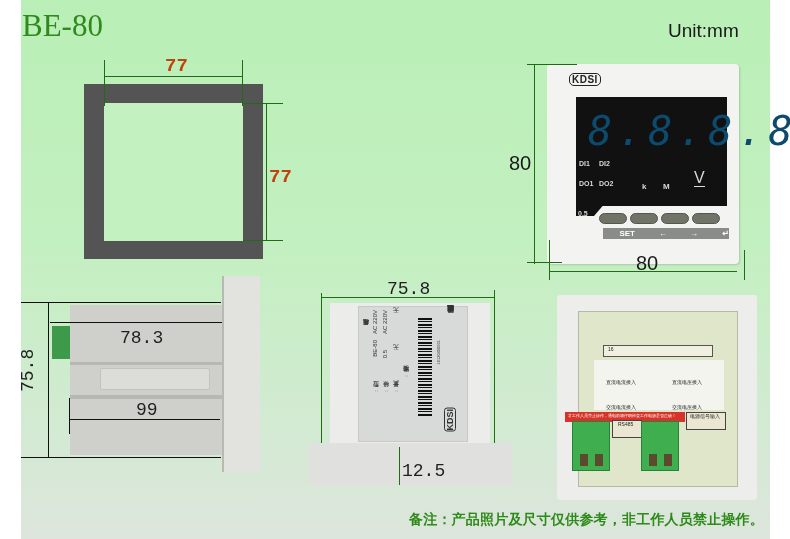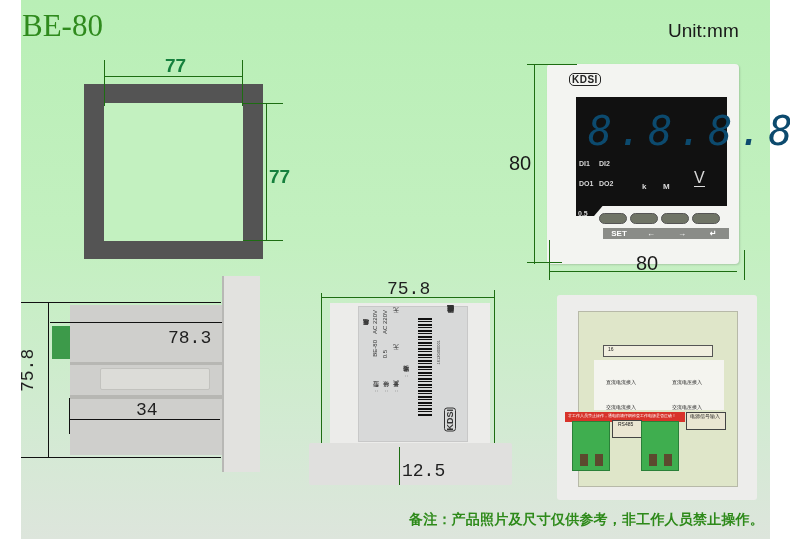--- a/index.html
+++ b/index.html
@@ -4,34 +4,34 @@
 <style>
   *{box-sizing:border-box;margin:0;padding:0;}
   body{width:790px;height:539px;background:#ffffff;position:relative;overflow:hidden;font-family:"Liberation Sans",sans-serif;}
   .bg{position:absolute;left:21px;top:0;width:749px;height:539px;
       background:linear-gradient(180deg,#b9efb6 0%,#c3f0c0 45%,#d3ead3 80%,#dde5dc 100%);}
   .abs{position:absolute;}
   .title{left:22px;top:8px;font-family:"Liberation Serif",serif;font-size:31px;color:#2f8a1d;letter-spacing:0px;}
   .unit{left:668px;top:20px;font-size:19px;color:#1a1a1a;}
   .note{left:409px;top:511px;font-size:14px;color:#2e8a1a;font-weight:bold;font-family:"DejaVu Sans",sans-serif;letter-spacing:0.2px;}
   .dimtxt{font-family:"Liberation Mono",monospace;color:#1f1f1f;}
-  .serifnum{font-family:Liberation Sans, sans-serif;font-weight:bold;color:#15803d;}
+  .serifnum{font-family:Liberation Mono, monospace;font-weight:bold;color:#c2410c;}
   .line{position:absolute;background:#1d6d12;}
   .bline{position:absolute;background:#111;}
   
   .cut-outer{left:84px;top:84px;width:179px;height:175px;background:#545454;}
   .cut-inner{left:104px;top:103px;width:139px;height:138px;background:#c3f1c0;}
   
   .front{left:547px;top:64px;width:192px;height:200px;background:#f3f4f1;border-radius:4px;box-shadow:1px 1px 2px rgba(0,0,0,.15);}
   .lcd{left:576px;top:97px;width:151px;height:109px;background:#111;}
   .lcd-cut{left:576px;top:202px;width:30px;height:14px;background:#111;clip-path:polygon(0 0,100% 0,60% 100%,0 100%);}
   .seg{position:absolute;color:#0c4a6e;font-family:"DejaVu Sans Mono",monospace;font-size:40px;font-style:italic;letter-spacing:6px;text-align:center;}
   .lbl{position:absolute;color:#d8d8d8;font-size:7px;font-weight:bold;}
   .btn{position:absolute;width:28px;height:11px;border-radius:6px;background:#6f7466;border:1px solid #555;}
-  .key{position:absolute;width:32px;height:11px;background:#8a8c88;color:#fff;font-size:8px;font-weight:bold;text-align:center;line-height:11px;}
+  .key{position:absolute;width:32px;height:11px;background:#8a8c88;color:#fff;font-size:8px;font-weight:bold;text-align:right;line-height:11px;}
   
   .side1-body{left:70px;top:305px;width:152px;height:150px;background:#cfcfcc;}
   .side1-front{left:222px;top:276px;width:38px;height:196px;background:#e2e2df;border-left:2px solid #b8b8b5;}
   .side1-groove{left:70px;top:395px;width:152px;height:4px;background:#b7b7b3;}
   .side1-groove2{left:70px;top:362px;width:152px;height:3px;background:#b7b7b3;}
   .terminal-green{left:52px;top:326px;width:18px;height:33px;background:#3d9a4a;}
   
   .side2-body{left:330px;top:303px;width:160px;height:140px;background:#ececea;}
   .side2-label{left:358px;top:306px;width:110px;height:136px;background:#d8d9d9;border:1px solid #c8c8c8;}
   .side2-bezel{left:309px;top:443px;width:203px;height:42px;background:#e0e0de;border-radius:2px;}
@@ -109,24 +109,24 @@
   <div class="abs side1-groove"></div>
   <div class="abs" style="left:100px;top:368px;width:110px;height:22px;background:#dcdcd8;border:1px solid #c2c2be;border-radius:2px;"></div>
   <div class="abs side1-front"></div>
   <div class="abs terminal-green"></div>
 
   <div class="bline" style="left:21px;top:302px;width:200px;height:1px;"></div>
   <div class="bline" style="left:21px;top:457px;width:200px;height:1px;"></div>
   <div class="bline" style="left:48px;top:302px;width:1px;height:155px;"></div>
   <div class="abs dimtxt" style="left:18px;top:358px;font-size:18px;transform:rotate(-90deg);transform-origin:left top;top:392px;">75.8</div>
   <div class="bline" style="left:50px;top:322px;width:172px;height:1px;"></div>
-  <div class="abs dimtxt" style="left:120px;top:328px;font-size:18px;margin-left:48px;">78.3</div>
+  <div class="abs dimtxt" style="left:120px;top:328px;font-size:18px;">78.3</div>
   <div class="bline" style="left:70px;top:419px;width:150px;height:1px;"></div>
   <div class="bline" style="left:69px;top:398px;width:1px;height:36px;"></div>
-  <div class="abs dimtxt" style="left:136px;top:400px;font-size:18px;">34</div>
+  <div class="abs dimtxt" style="left:136px;top:400px;font-size:18px;">99</div>
 </div>
 
 <div>
   <div class="abs side2-body"></div>
   <div class="abs side2-label"></div>
   <div class="vtext" style="left:362px;top:330px;">单相电压表</div>
   <div class="vtext" style="left:372px;top:390px;">型号:</div>
   <div class="vtext" style="left:372px;top:340px;">BE-80</div>
   <div class="vtext" style="left:382px;top:390px;">等级:</div>
   <div class="vtext" style="left:382px;top:350px;">0.5</div>

